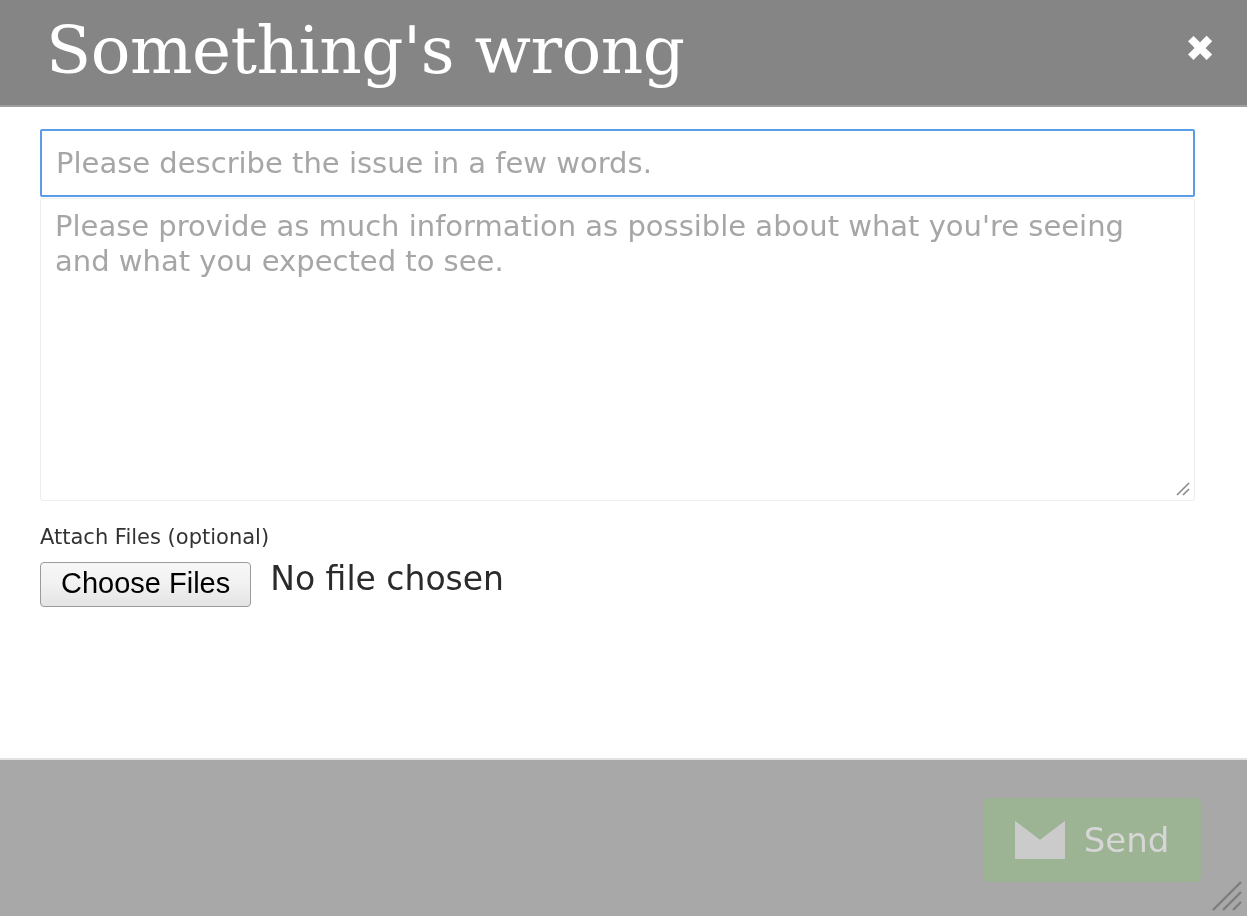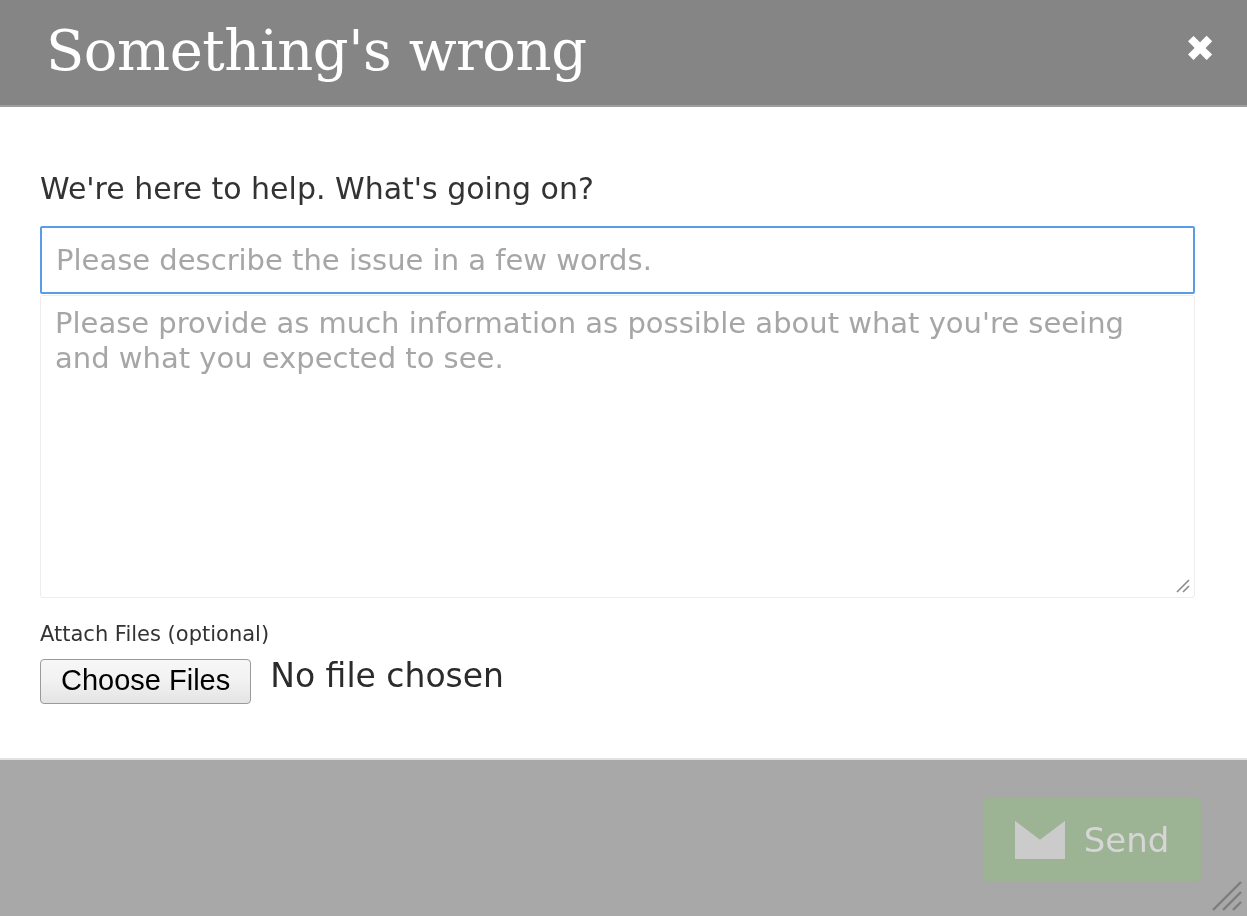--- a/index.html
+++ b/index.html
@@ -32,21 +32,21 @@
     background: #858585;
     border-bottom: 2px solid #9e9e9e;
     box-sizing: border-box;
     display: flex;
     align-items: center;
     padding: 0 26px 0 46px;
   }
   .dialog-title {
     color: #ffffff;
     font-family: "DejaVu Serif", serif;
-    font-size: 56px;
+    font-size: 66px;
     font-weight: 400;
     line-height: 1;
     letter-spacing: -0.5px;
     white-space: nowrap;
     margin-top: -4px;
   }
   .close-button {
     position: absolute;
     right: 26px;
     top: 28px;
@@ -226,21 +226,20 @@
 
   <div class="dialog-header">
     <div class="dialog-title">Something's wrong</div>
     <div class="close-button">
       <span class="glyph">✖</span>
     </div>
   </div>
 
   <div class="dialog-body">
 
-    <div class="prompt-label">We're here to help. What's going on?</div>
 
     <input class="summary-input" type="text" autofocus="" placeholder="Please describe the issue in a few words." style="">
 
     <div class="textarea-wrap">
       <textarea class="detail-textarea" placeholder="Please provide as much information as possible about what you're seeing and what you expected to see." style=""></textarea>
       <svg class="resize-grip-ta" viewBox="0 0 18 18">
         <line x1="17" y1="5" x2="5" y2="17" stroke="#8a8a8a" stroke-width="1.6"></line>
         <line x1="17" y1="11" x2="11" y2="17" stroke="#8a8a8a" stroke-width="1.6"></line>
       </svg>
     </div>

